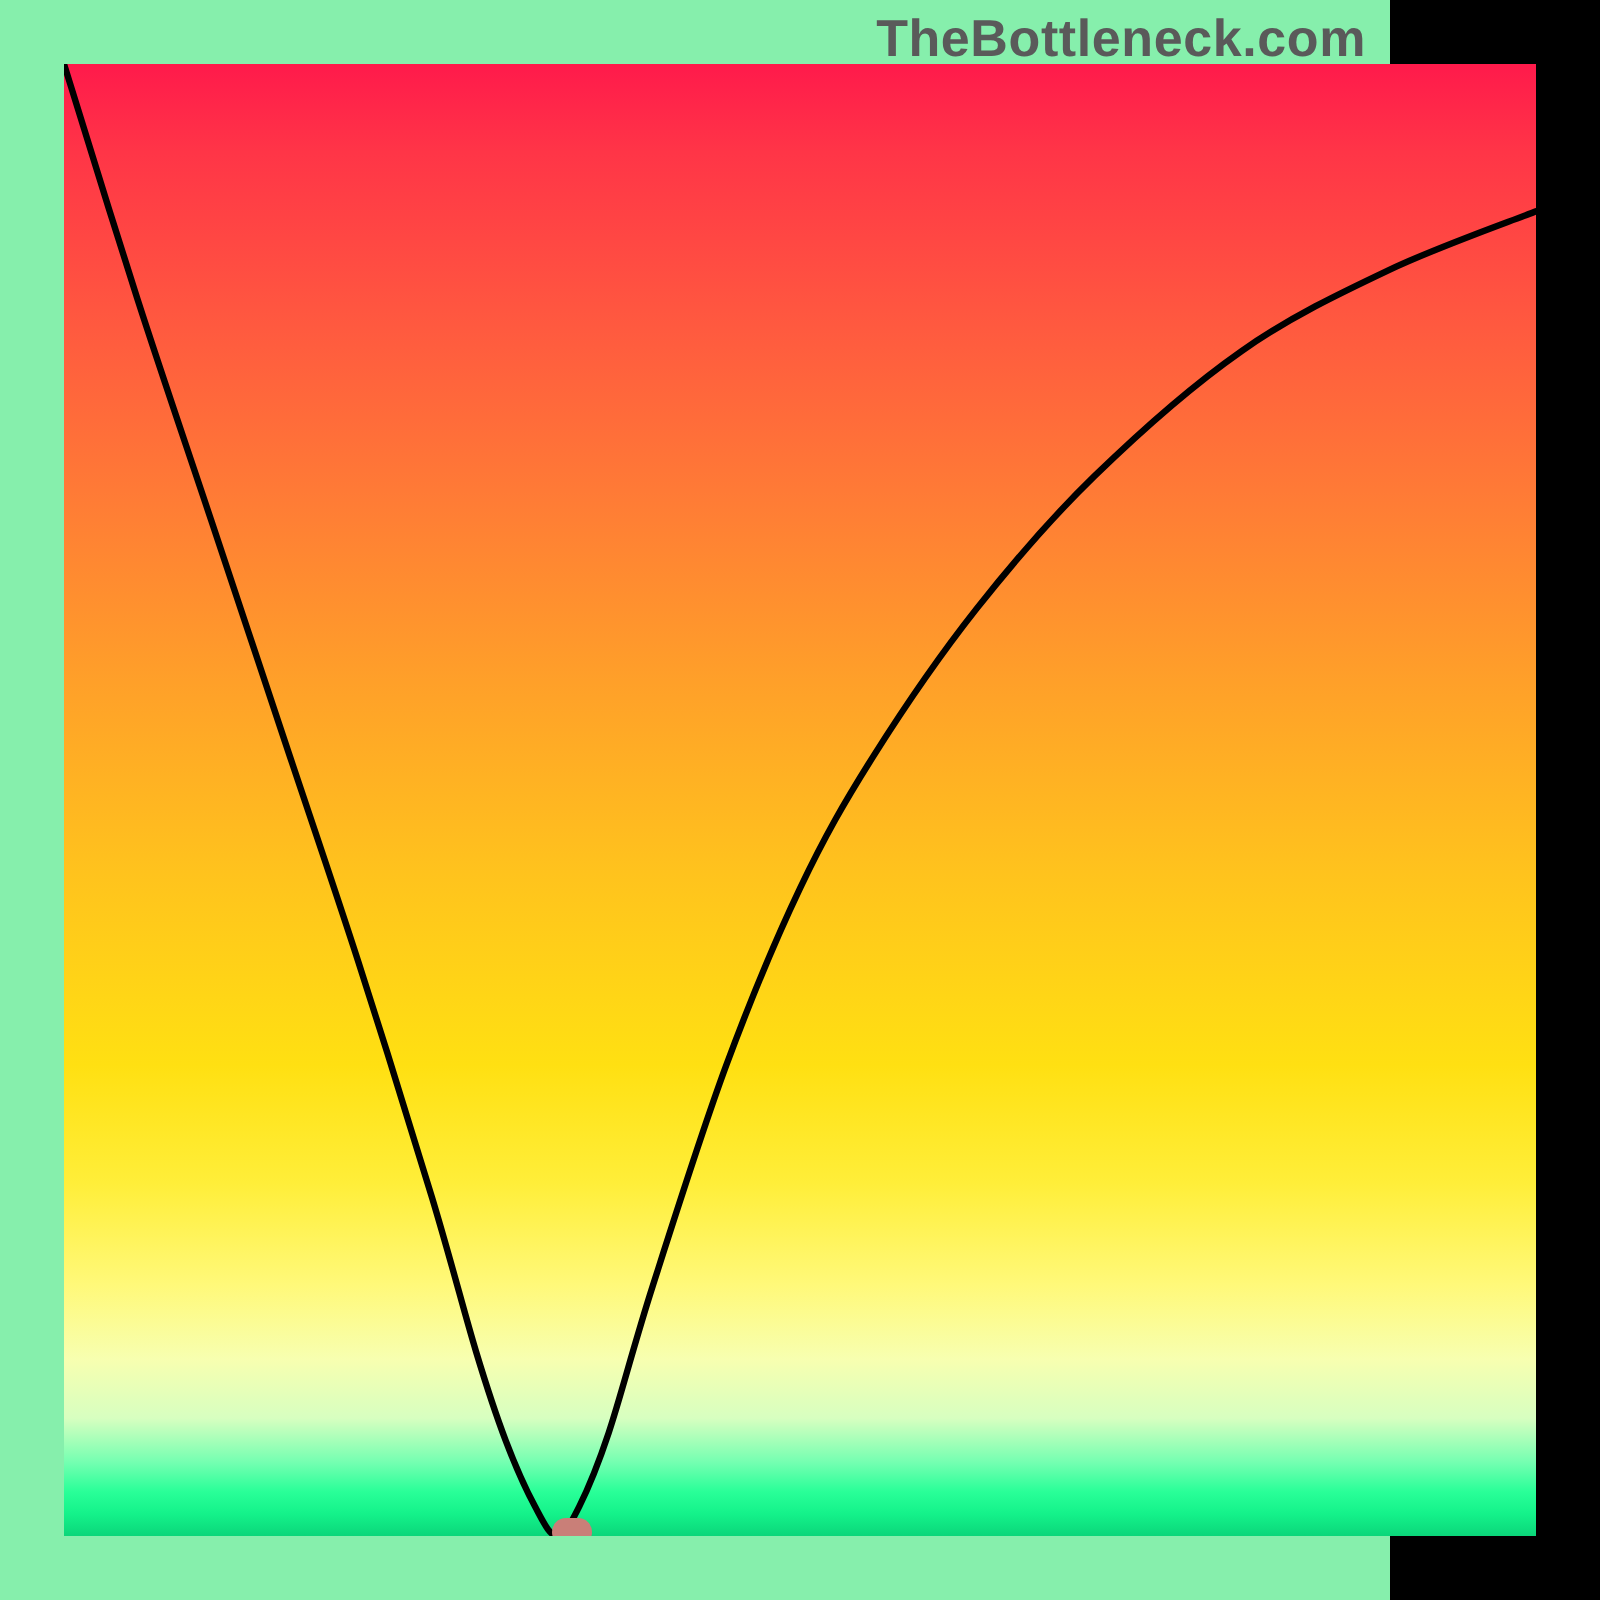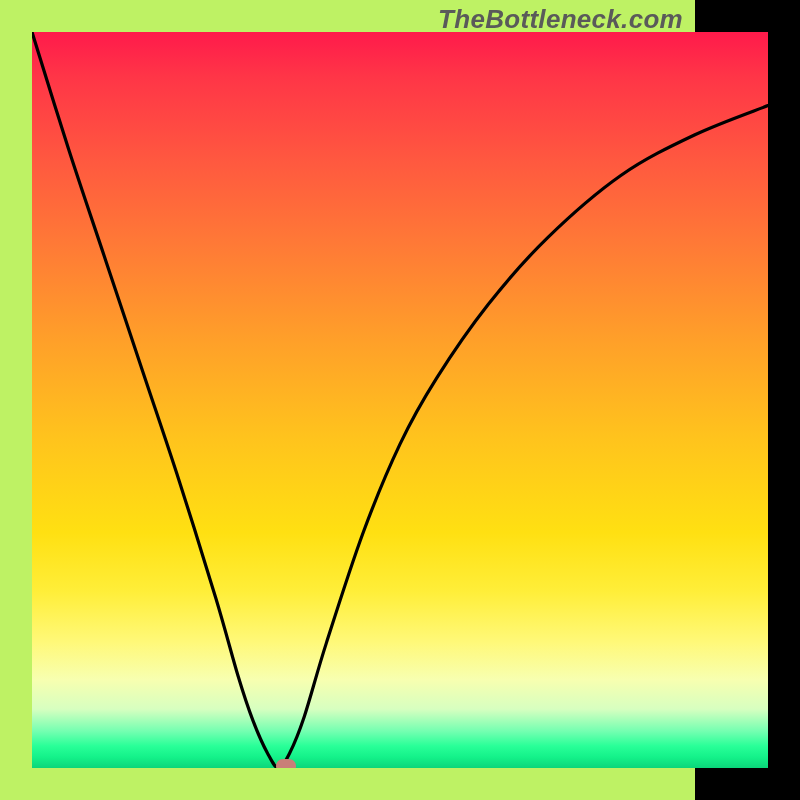--- a/index.html
+++ b/index.html
@@ -7,23 +7,22 @@
     padding: 0;
     width: 800px;
     height: 800px;
     background: #000;
     font-family: Arial, Helvetica, sans-serif;
     overflow: hidden;
   }
   .outer {
     width: 695px;
     height: 800px;
-    background: #bef264;
+    background: #86efac;
     position: relative;
-    font-style: italic;
   }
   .watermark {
     position: absolute;
     top: 4px;
     right: 12px;
     color: #5a5a5a;
     font-size: 26px;
     font-weight: 600;
     letter-spacing: 0.3px;
     z-index: 5;

